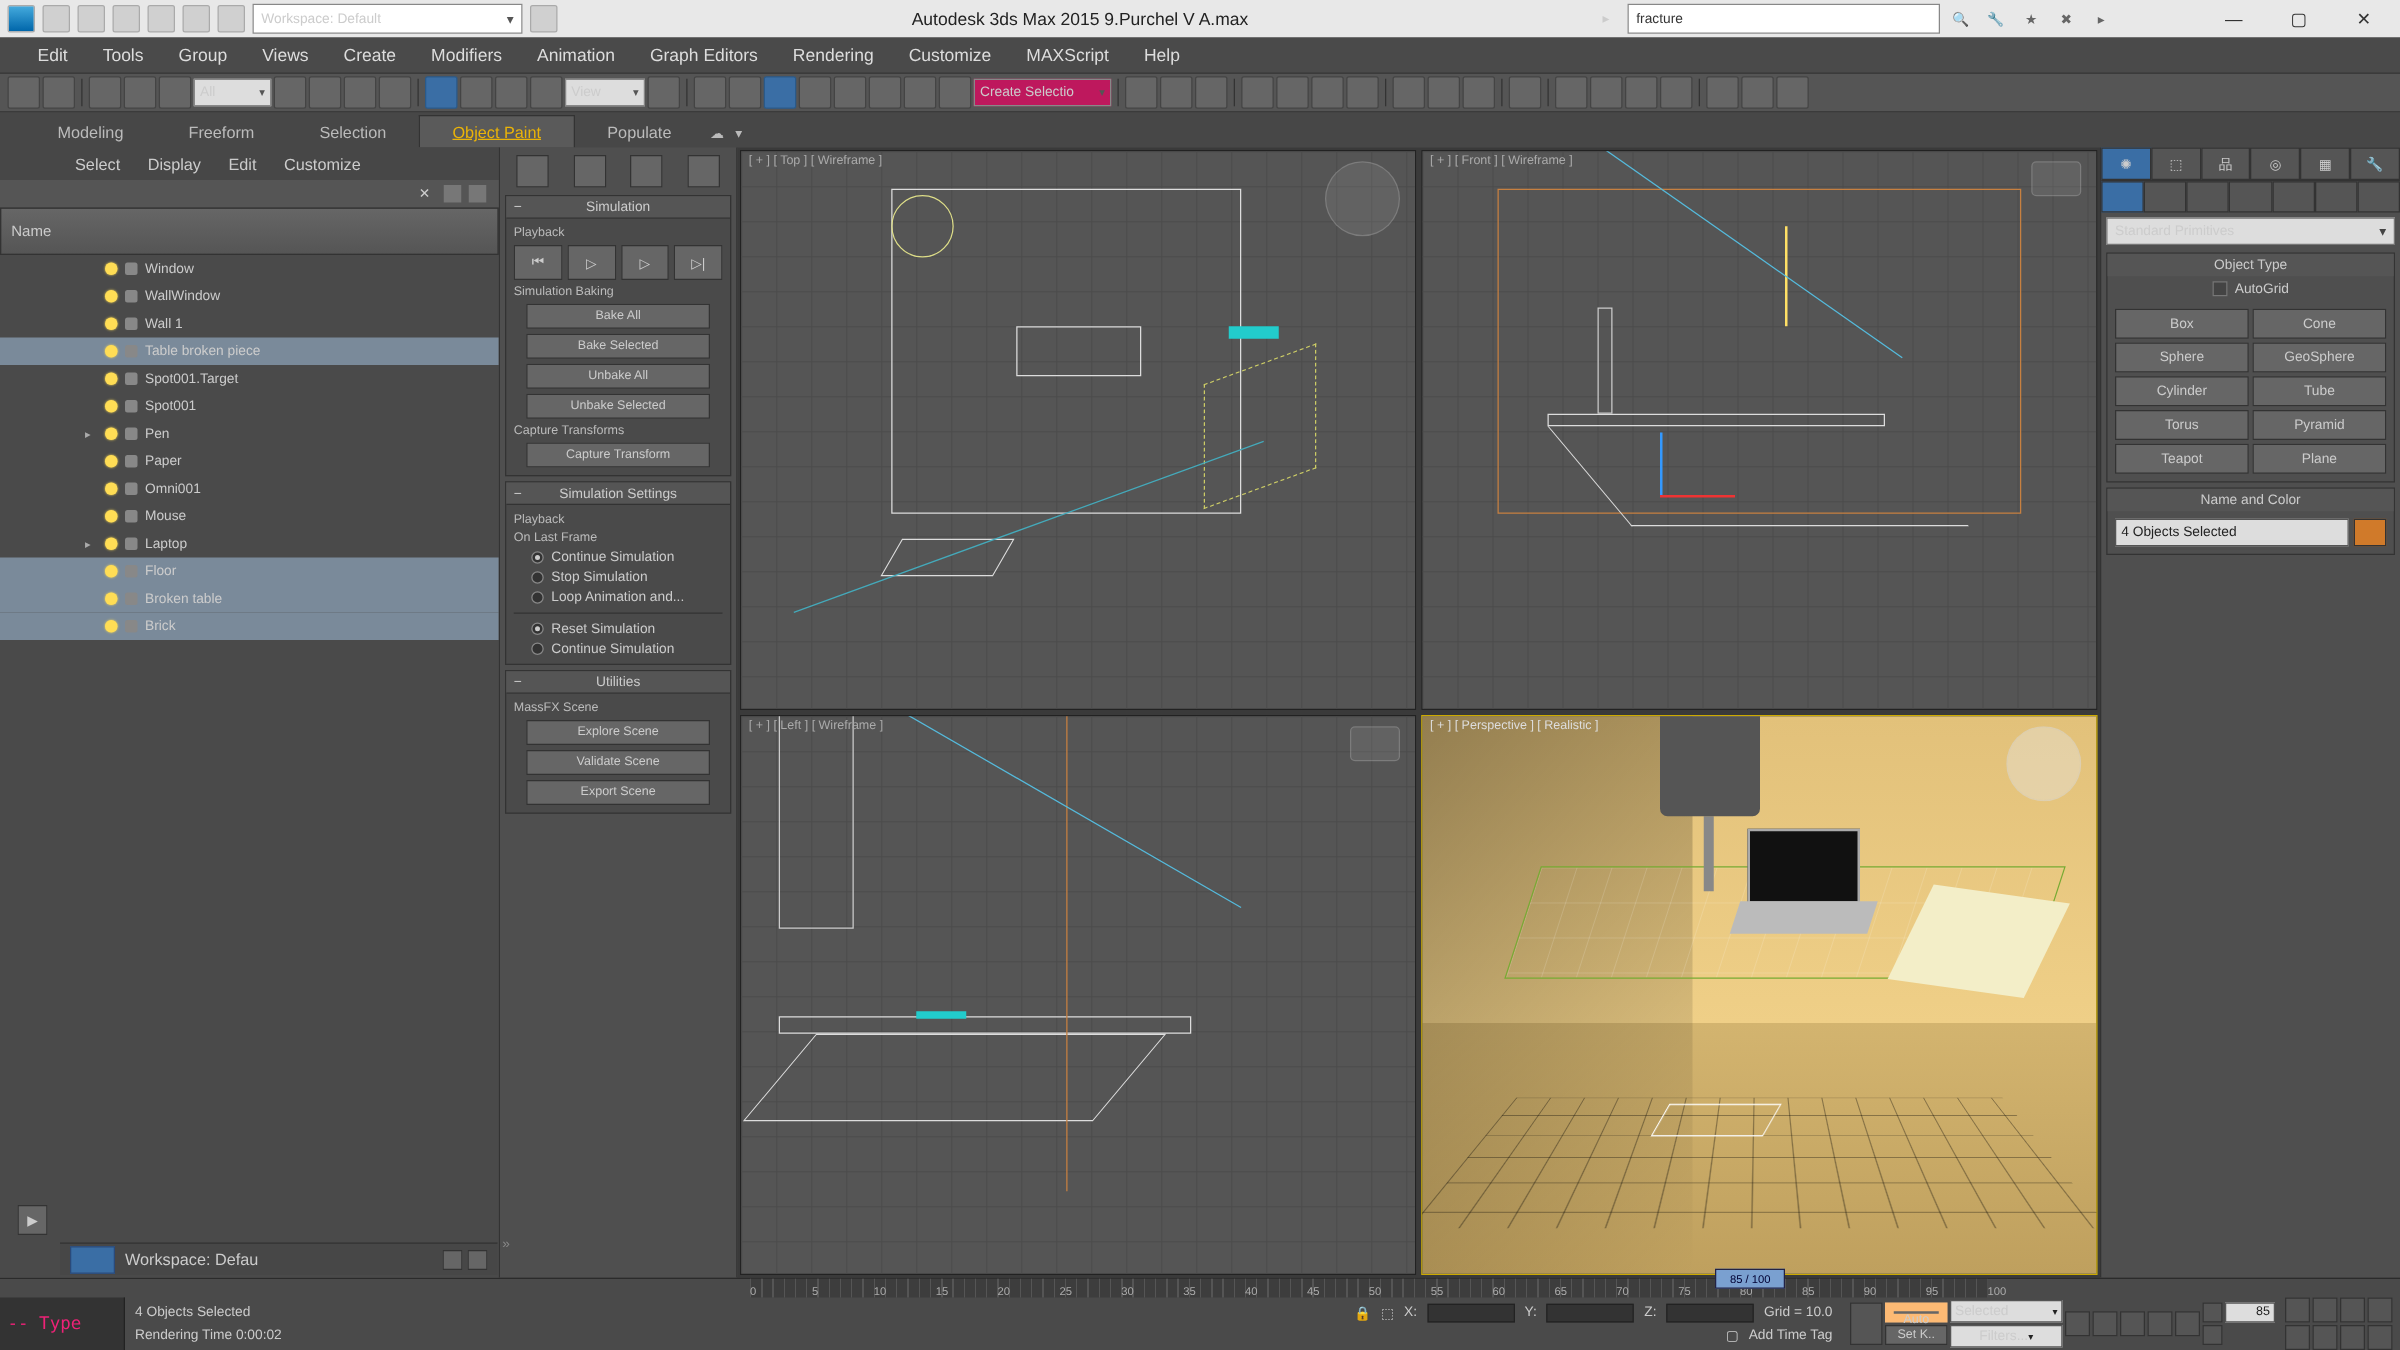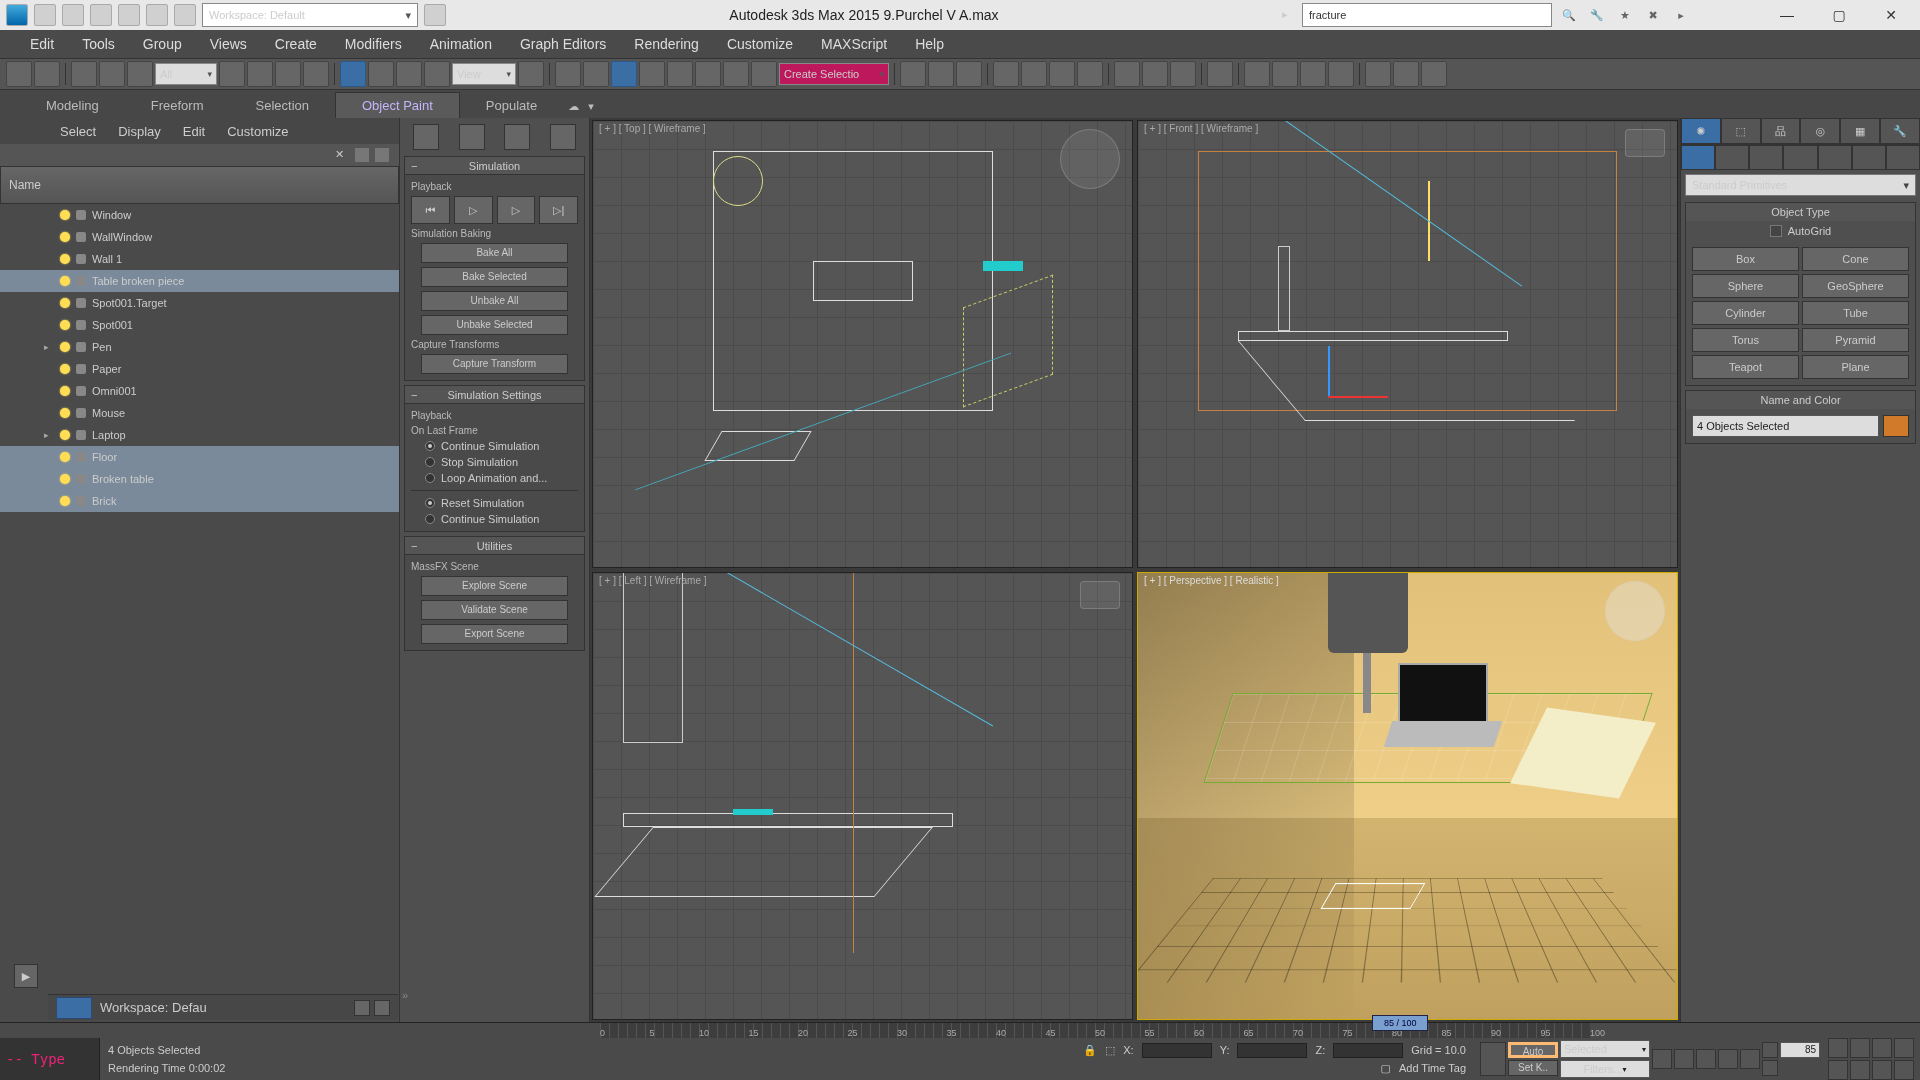--- a/index.html
+++ b/index.html
@@ -24,34 +24,34 @@
 #maintoolbar { height:32px; background:#555; border-top:1px solid #333; border-bottom:1px solid #333; display:flex; align-items:center; padding:0 6px; gap:2px;}
 #maintoolbar .tb { width:26px; height:26px; background:#666; border:1px solid #444; border-radius:2px;}
 #maintoolbar .tb.on { background:#3a6ea5; border-color:#2a5a8a;}
 #maintoolbar .sep { width:1px; height:22px; background:#333; margin:0 3px;}
 #maintoolbar .dd { height:22px; background:#ddd; color:#222; border:1px solid #888; padding:0 4px; display:flex; align-items:center; justify-content:space-between;}
 #maintoolbar .dd:after{content:"▾"; font-size:9px; color:#555;}
 
 
 #ribbontabs{height:28px;background:#474747;display:flex;align-items:flex-end;padding:0 20px;gap:0;}
 #ribbontabs .rtab{padding:5px 26px;color:#bbb;font-size:13px;}
-#ribbontabs .rtab.on{background:#5a5a5a;color:#c4b5fd;border:1px solid #333;border-bottom:none;}
+#ribbontabs .rtab.on{background:#5a5a5a;color:#eab308;border:1px solid #333;border-bottom:none;text-decoration:underline;}
 
 
 #mainarea{display:flex;height:calc(1080px - 30px - 28px - 32px - 28px - 58px);}
 
 
 #sceneexp{width:400px;background:#4a4a4a;border-right:1px solid #333;display:flex;flex-direction:column;}
 #sceneexp .semenus{height:26px;display:flex;align-items:center;gap:22px;padding:0 60px;background:#474747;}
 #sceneexp .semenus span{font-size:13px;}
 #sceneexp .sebar{height:22px;background:#555;display:flex;align-items:center;justify-content:flex-end;gap:6px;padding:0 10px;}
 #sceneexp .sebar .i{width:14px;height:14px;background:#777;}
 #sceneexp .hdr{height:38px;background:linear-gradient(#666,#555);border:1px solid #333;padding:0 8px;display:flex;align-items:center;font-size:12px;}
 #sceneexp .tree{flex:1;background:#4a4a4a;overflow:hidden;}
-#sceneexp .node{height:22px;display:flex;align-items:center;padding-left:60px;gap:6px;font-size:12px;color:#ddd;}
+#sceneexp .node{height:22px;display:flex;align-items:center;padding-left:84px;gap:6px;font-size:12px;color:#ddd;}
 #sceneexp .node.sel{background:#7a8a9a;color:#fff;}
 #sceneexp .node .bulb{width:10px;height:10px;border-radius:50%;background:#ffdd55;box-shadow:0 0 2px #ffdd55;}
 #sceneexp .node .ico{width:10px;height:10px;background:#888;border-radius:2px;}
 #sceneexp .node .exp{position:absolute;margin-left:-16px;color:#aaa;font-size:9px;}
 
 
 #simpanel{width:190px;background:#4f4f4f;border-right:1px solid #333;padding:4px;display:flex;flex-direction:column;gap:4px;overflow:hidden;}
 #simpanel .toprow{display:flex;gap:6px;justify-content:space-around;padding:2px;}
 #simpanel .toprow .b{width:26px;height:26px;background:#666;border:1px solid #333;}
 #simpanel .roll{border:1px solid #333;background:#4a4a4a;}
@@ -561,21 +561,21 @@
       <div class="srow">
         <span>Rendering Time  0:00:02</span>
         <div style="flex:1"></div>
         <span>▢</span>
         <span>Add Time Tag</span>
       </div>
     </div>
     <div class="right">
       <div style="width:26px;height:34px;background:#555;border:1px solid #333;"></div>
       <div class="col" style="gap:2px;">
-        <div style="width:50px;height:16px;background:#666;border:3px solid #fdba74;text-align:center;font-size:10px;line-height:14px;">Auto</div>
+        <div style="width:50px;height:16px;background:#666;border:7px solid #fdba74;text-align:center;font-size:10px;line-height:14px;">Auto</div>
         <div style="width:50px;height:16px;background:#666;border:1px solid #333;text-align:center;font-size:10px;line-height:14px;">Set K..</div>
       </div>
       <div class="col" style="gap:2px;">
         <div class="dd2">
             <span>Selected</span>
           </div>
         <div class="dd2" style="justify-content:center;">
             <span>Filters...</span>
           </div>
       </div>

